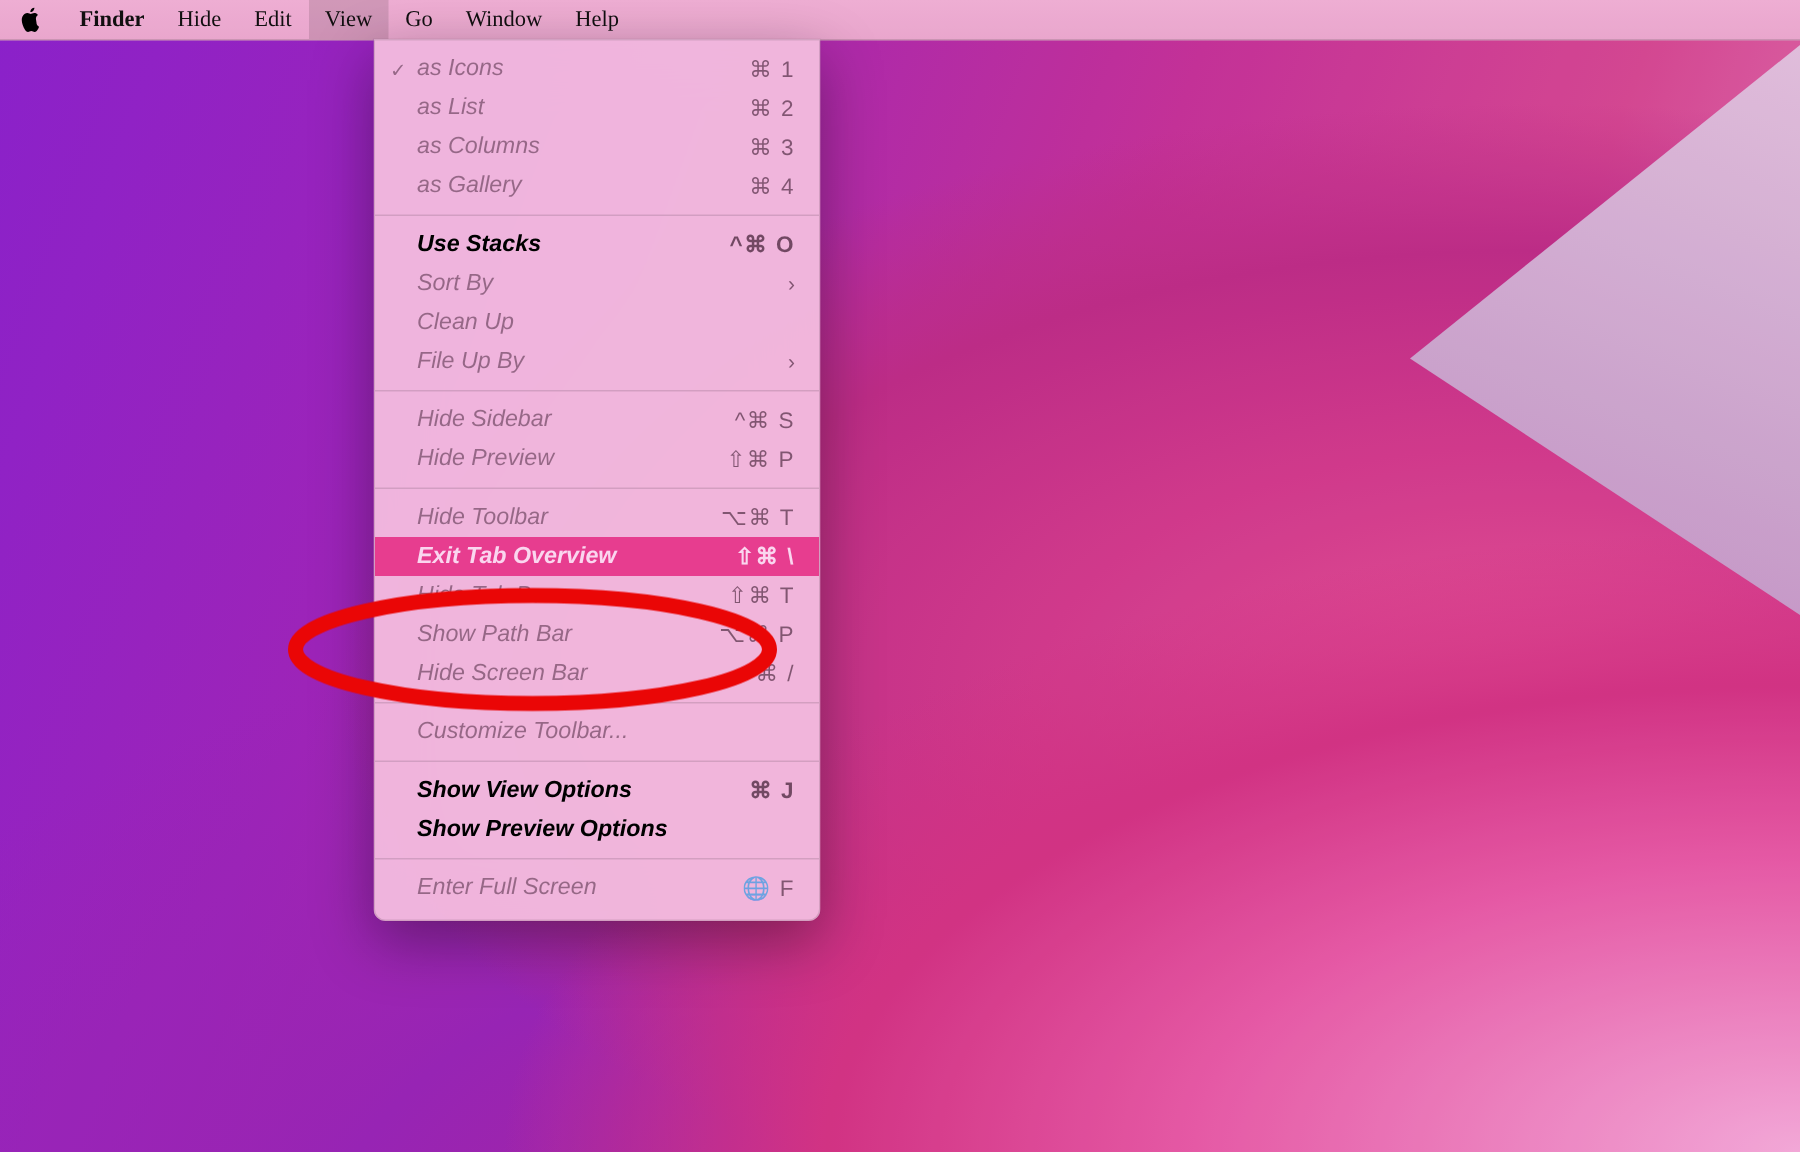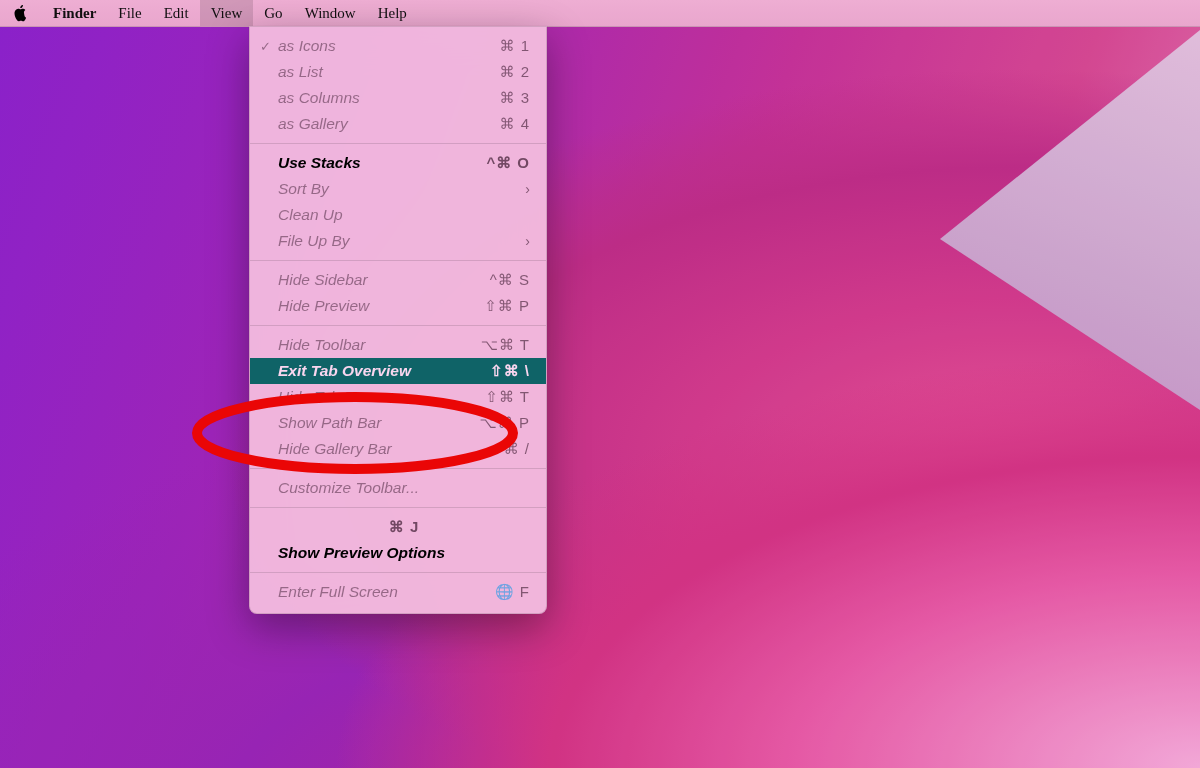--- a/index.html
+++ b/index.html
@@ -97,24 +97,24 @@
   }
   .dropdown .row {
     display: flex;
     align-items: center;
     height: 26px;
     padding: 0 16px 0 28px;
     position: relative;
     color: #2a1020;
     white-space: nowrap;
   }
-  .dropdown .row.bold { font-weight: 600; color: #000; justify-content: center; }
+  .dropdown .row.bold { font-weight: 600; color: #000; }
   .dropdown .row.disabled { color: rgba(40,10,30,0.45); }
   .dropdown .row.highlight {
-    background: #0f766e;
+    background: #ec4899;
     color: #fff;
     font-weight: 600;
   }
   .dropdown .row.highlight .shortcut { color: #fff; }
   .dropdown .check {
     position: absolute;
     left: 10px;
     font-size: 13px;
   }
   .dropdown .label { flex: 1 1 auto; font-style: italic; }
@@ -153,21 +153,21 @@
 
 <div class="wallpaper"></div>
 
 <div class="menubar">
   <span class="apple">
     <svg viewBox="0 0 14 17">
         <path d="M11.5 9.1c0-2 1.6-2.9 1.7-3-0.9-1.4-2.4-1.6-2.9-1.6-1.2-.1-2.4.7-3 .7-.6 0-1.6-.7-2.6-.7C3 4.5 1.2 5.7.5 7.6c-1.4 3.1.4 7.7 2 10.2-.0 0 0 0 0 0 .7 1 1.5 2.1 2.6 2.1 1 0 1.4-.7 2.7-.7 1.2 0 1.6.7 2.7.7 1.1 0 1.8-1 2.5-2 .8-1.2 1.1-2.3 1.1-2.4-0-.0-2.1-.8-2.1-3.2zM9.4 2.6C10 1.9 10.4.9 10.3 0c-.8 0-1.8.6-2.4 1.2-.5.6-1 1.6-.9 2.5.9.1 1.8-.5 2.4-1.1z" transform="scale(0.82)"></path>
       </svg>
   </span>
   <span class="item app">Finder</span>
-  <span class="item">File</span>
+  <span class="item">Hide</span>
   <span class="item">Edit</span>
   <span class="item open">View</span>
   <span class="item">Go</span>
   <span class="item">Window</span>
   <span class="item">Help</span>
 </div>
 
 <div class="dropdown">
 
   <div class="row disabled">
@@ -226,31 +226,32 @@
   </div>
   <div class="row disabled">
     <span class="label">Hide Tab Bar</span>
     <span class="shortcut">⇧⌘ T</span>
   </div>
   <div class="row disabled">
     <span class="label">Show Path Bar</span>
     <span class="shortcut">⌥⌘ P</span>
   </div>
   <div class="row disabled">
-    <span class="label">Hide Gallery Bar</span>
+    <span class="label">Hide Screen Bar</span>
     <span class="shortcut">⌘ /</span>
   </div>
   <hr>
 
   <div class="row disabled">
     <span class="label">Customize Toolbar...</span>
   </div>
   <hr>
 
   <div class="row bold">
+    <span class="label">Show View Options</span>
     <span class="shortcut">⌘ J</span>
   </div>
   <div class="row bold">
     <span class="label">Show Preview Options</span>
   </div>
   <hr>
 
   <div class="row disabled">
     <span class="label">Enter Full Screen</span>
     <span class="shortcut">🌐 F</span>

